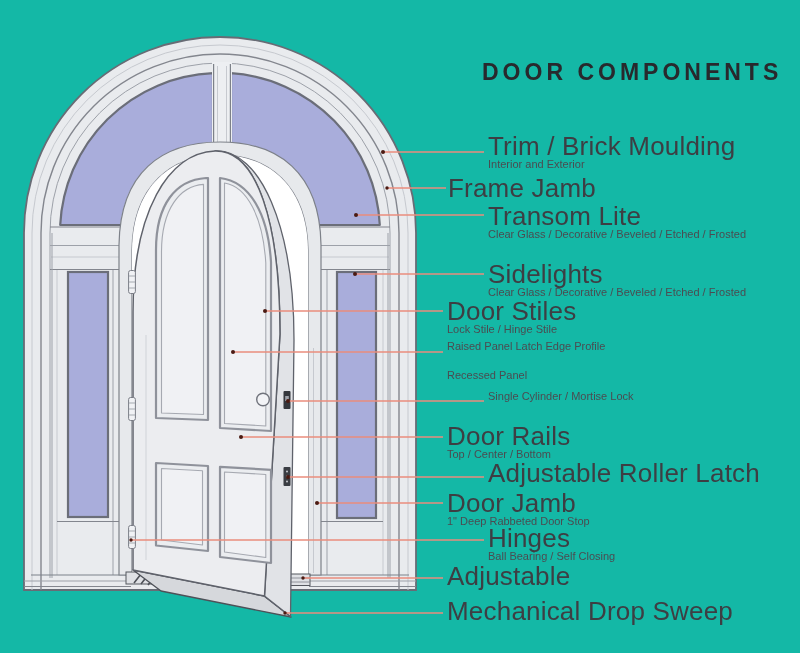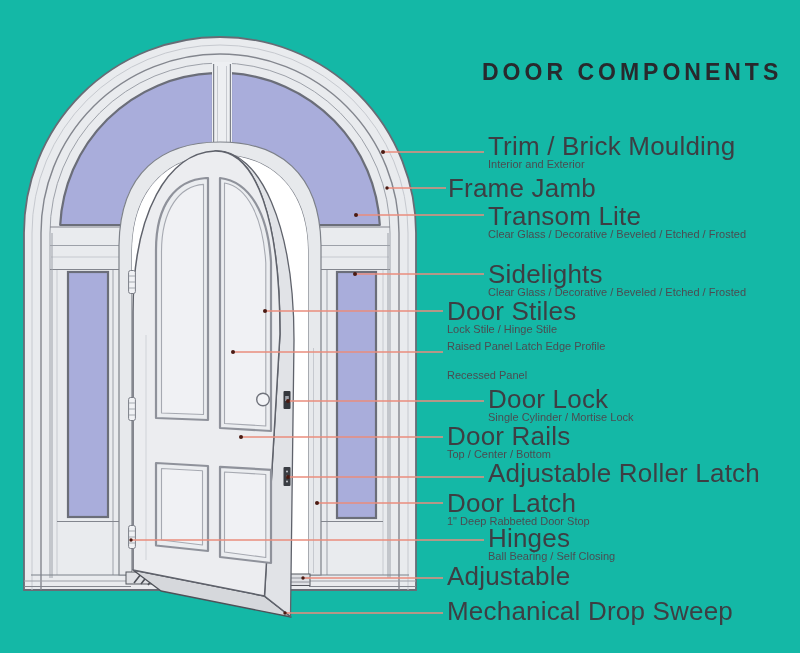--- a/index.html
+++ b/index.html
@@ -210,35 +210,34 @@
     <div class="lt">Door Stiles</div>
     <div class="ls">Lock Stile / Hinge Stile</div>
   </div>
 
   <div class="label" style="left:447px;top:339px">
     <div class="ls">Raised Panel Latch Edge Profile</div>
     <div class="ls" style="margin-top:16px;">Recessed Panel</div>
   </div>
 
   <div class="label" style="left:488px;top:389px">
-    <div class="lt">Door Lock</div>
     <div class="ls">Single Cylinder / Mortise Lock</div>
   </div>
 
   <div class="label" style="left:447px;top:426px">
     <div class="lt">Door Rails</div>
     <div class="ls">Top / Center / Bottom</div>
   </div>
 
   <div class="label" style="left:488px;top:463px">
     <div class="lt">Adjustable Roller Latch</div>
   </div>
 
   <div class="label" style="left:447px;top:493px">
-    <div class="lt">Door Latch</div>
+    <div class="lt">Door Jamb</div>
     <div class="ls">1" Deep Rabbeted Door Stop</div>
   </div>
 
   <div class="label" style="left:488px;top:528px">
     <div class="lt">Hinges</div>
     <div class="ls">Ball Bearing / Self Closing</div>
   </div>
 
   <div class="label" style="left:447px;top:566px">
     <div class="lt">Adjustable</div>

